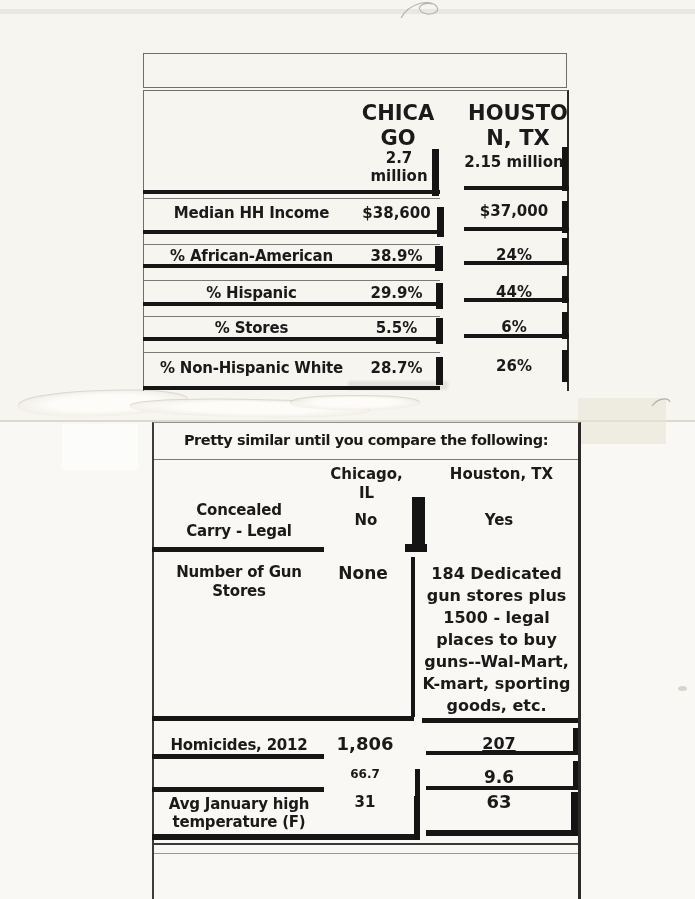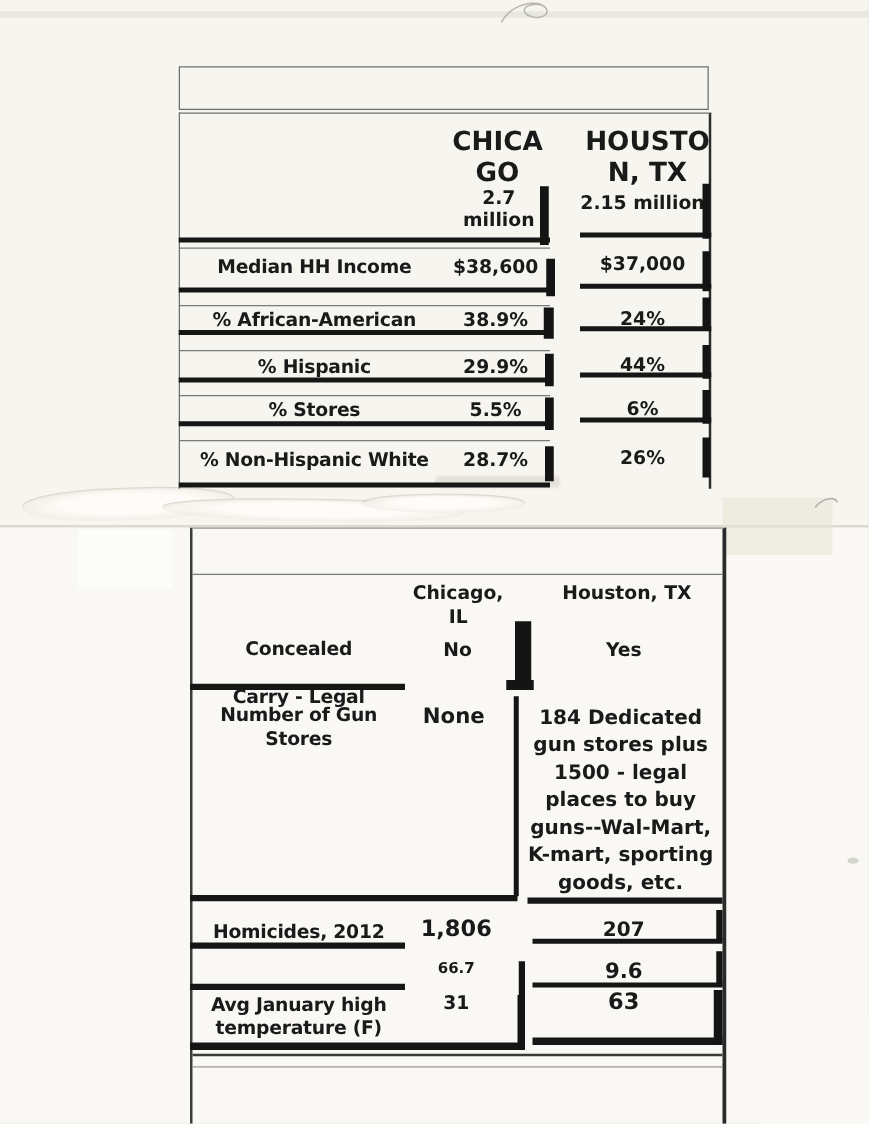--- a/index.html
+++ b/index.html
@@ -126,46 +126,47 @@
     <div class="abs ctr lab nw" style="left:5px;top:268px;width:205px;">% Non-Hispanic White</div>
     <div class="abs ctr val nw" style="left:205px;top:268px;width:95px;">28.7%</div>
     <div class="abs ctr val nw" style="left:316px;top:266px;width:108px;">26%</div>
     <div class="hl" style="left:-1px;top:295px;width:297px;height:4px;"></div>
     <div class="vb" style="left:292px;top:266px;width:7px;height:28px;"></div>
     <div class="vb" style="left:418px;top:259px;width:6px;height:32px;"></div>
   </div>
 
   <div class="abs t2">
 
+    <div class="abs ctr title nw" style="left:0;top:9px;width:424px;">Pretty similar until you compare the following:</div>
     <div class="tl" style="left:0;top:36px;width:424px;"></div>
 
     <div class="abs ctr pre hdr" style="left:160px;top:42px;width:105px;">Chicago,
 IL</div>
     <div class="abs ctr hdr nw" style="left:280px;top:42px;width:135px;">Houston, TX</div>
 
-    <div class="abs ctr pre lab" style="left:0;top:77px;width:170px;line-height:38px;">Concealed
+    <div class="abs ctr pre lab" style="left:0;top:77px;width:170px;line-height:21px;">Concealed
 Carry - Legal</div>
     <div class="hl" style="left:-2px;top:124px;width:172px;height:5px;"></div>
     <div class="abs ctr" style="left:162px;top:88px;width:100px;font-size:15px;">No</div>
     <div class="vb" style="left:258px;top:74px;width:13px;height:55px;"></div>
     <div class="vb" style="left:251px;top:121px;width:22px;height:8px;"></div>
     <div class="abs ctr" style="left:295px;top:88px;width:100px;font-size:15px;">Yes</div>
 
     <div class="abs ctr pre lab" style="left:0;top:140px;width:170px;line-height:19px;">Number of Gun
 Stores</div>
     <div class="abs ctr" style="left:159px;top:140px;width:100px;font-size:17px;">None</div>
     <div class="vb" style="left:257px;top:134px;width:4px;height:160px;"></div>
     <div class="abs ctr" style="left:261px;top:140px;width:163px;font-size:16px;line-height:22px;">184 Dedicated gun stores plus 1500 - legal places to buy guns--Wal-Mart, K-mart, sporting goods, etc.</div>
     <div class="hl" style="left:-2px;top:293px;width:262px;height:5px;"></div>
     <div class="hl" style="left:268px;top:295px;width:156px;height:5px;"></div>
 
     <div class="abs ctr lab nw" style="left:0;top:313px;width:170px;">Homicides, 2012</div>
     <div class="hl" style="left:-2px;top:331px;width:172px;height:5px;"></div>
     <div class="abs ctr nw" style="left:161px;top:310px;width:100px;font-size:18px;">1,806</div>
-    <div class="abs ctr nw" style="left:295px;top:311px;width:100px;font-size:16px;">207</div>
+    <div class="abs ctr nw" style="left:295px;top:311px;width:100px;font-size:16px;text-decoration:underline;">207</div>
     <div class="hl" style="left:272px;top:328px;width:152px;height:4px;"></div>
     <div class="vb" style="left:419px;top:305px;width:5px;height:25px;"></div>
 
     <div class="hl" style="left:-2px;top:364px;width:172px;height:5px;"></div>
     <div class="abs ctr nw" style="left:161px;top:344px;width:100px;font-size:12px;">66.7</div>
     <div class="vb" style="left:261px;top:346px;width:5px;height:28px;"></div>
     <div class="abs ctr nw" style="left:295px;top:344px;width:100px;font-size:17px;">9.6</div>
     <div class="hl" style="left:272px;top:363px;width:152px;height:4px;"></div>
     <div class="vb" style="left:419px;top:338px;width:5px;height:28px;"></div>
 

